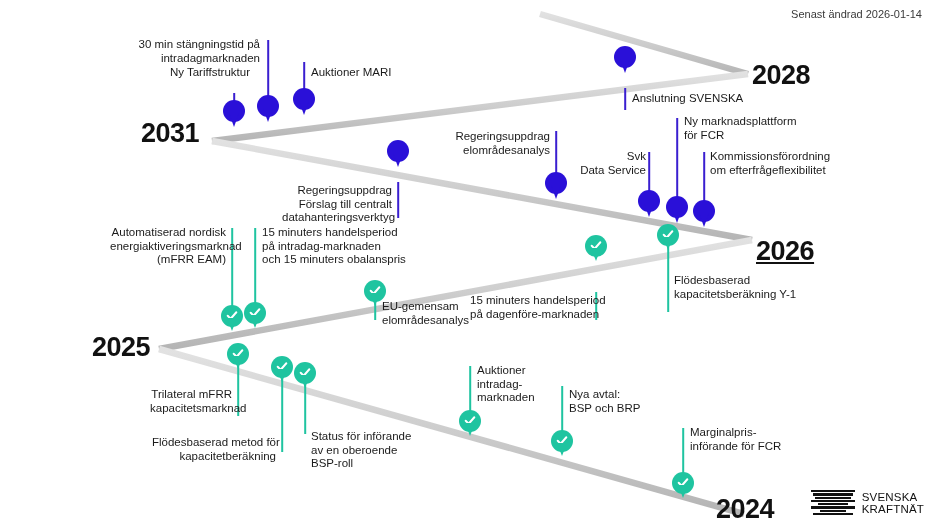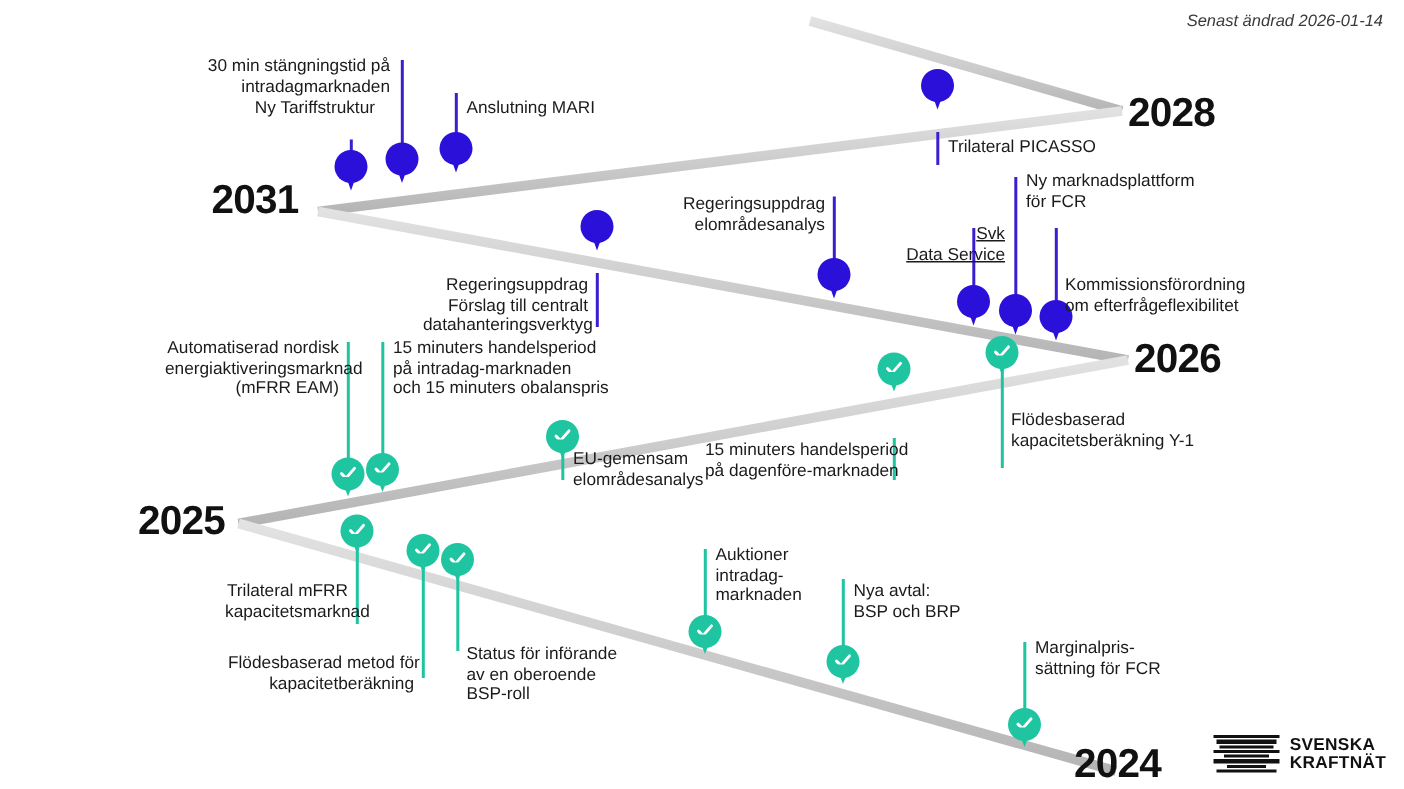--- a/index.html
+++ b/index.html
@@ -73,21 +73,21 @@
   .lbl.r{text-align:right;}
   .lbl.l{text-align:left;}
 
   
   #logo{position:absolute;display:flex;align-items:center;gap:7px;}
   #logo .stripes{width:44px;height:26px;position:relative;}
   #logo .stripes i{
     position:absolute;left:0;background:#111;display:block;height:2.4px;
   }
   #logo .wordmark{
-    font-size:11.5px;font-weight:bold;line-height:12px;
+    font-size:11.5px;font-weight:normal;line-height:12px;
     letter-spacing:0.2px;color:#111;white-space:pre;
   }
 </style>
 </head>
 <body>
 
 <div id="stage">
 
   <svg id="band" viewBox="0 0 936 526" preserveAspectRatio="none" aria-hidden="true">
     <defs>
@@ -99,63 +99,63 @@
     </defs>
     <g id="band-g">
         <polygon points="539.0992278832679,17.122676671337906 747.0992278832679,77.12267667133791 748.9007721167321,70.87732332866209 540.9007721167321,10.877323328662092" fill="url(#gband)"></polygon>
         <polygon points="747.596887112585,70.77509690068058 211.59688711258508,137.77509690068058 212.40311288741492,144.22490309931942 748.403112887415,77.22490309931942" fill="url(#gband)"></polygon>
         <polygon points="211.4139344262295,144.19672131147541 751.4139344262295,243.19672131147541 752.5860655737705,236.80327868852459 212.5860655737705,137.80327868852459" fill="url(#gband)"></polygon>
         <polygon points="751.4124568995454,236.80354992138024 158.41245689954545,345.80354992138024 159.58754310045455,352.19645007861976 752.5875431004546,243.19645007861976" fill="url(#gband)"></polygon>
         <polygon points="158.11775446367912,352.1279614469558 743.1177544636791,517.1279614469559 744.8822455363209,510.8720385530442 159.88224553632088,345.8720385530442" fill="url(#gband)"></polygon>
       </g>
   </svg>
 
-  <div class="modified" style="right:14px;top:8px;font-style:italic;">Senast ändrad  2026-01-14</div>
+  <div class="modified" style="right:14px;top:8px;">Senast ändrad  2026-01-14</div>
 
   <div id="years-layer">
       <div class="year" style="left: 752px; top: 60px;">2028</div>
       <div class="year" style="left: 141px; top: 118px;">2031</div>
-      <div class="year" style="left: 756px; top: 224px;">2026</div>
+      <div class="year" style="left: 756px; top: 236px; text-decoration: underline;">2026</div>
       <div class="year" style="left: 92px; top: 332px;">2025</div>
       <div class="year" style="left: 716px; top: 494px;">2024</div>
     </div>
   <div id="markers-layer">
       <div class="leader blue" style="left: 234px; top: 93px; height: 10px;"></div>
       <div class="pin blue" style="left: 234px; top: 100px;"></div>
       <div class="lbl r" style="left: 140px; top: 66px; width: 110px;">Ny Tariffstruktur</div>
       <div class="leader blue" style="left: 268px; top: 40px; height: 58px;"></div>
       <div class="pin blue" style="left: 268px; top: 95px;"></div>
       <div class="lbl r" style="left: 130px; top: 38px; width: 130px;">30 min stängningstid på
 intradagmarknaden</div>
       <div class="leader blue" style="left: 304px; top: 62px; height: 32px;"></div>
       <div class="pin blue" style="left: 304px; top: 88px;"></div>
-      <div class="lbl l" style="left: 311px; top: 66px; width: 140px;">Anslutning MARI</div>
+      <div class="lbl l" style="left: 311px; top: 66px; width: 140px;">Auktioner MARI</div>
       <div class="leader blue" style="left: 625px; top: 88px; height: 22px;"></div>
       <div class="pin blue" style="left: 625px; top: 46px;"></div>
-      <div class="lbl l" style="left: 632px; top: 92px; width: 150px;">Trilateral PICASSO</div>
+      <div class="lbl l" style="left: 632px; top: 92px; width: 150px;">Anslutning SVENSKA</div>
       <div class="leader blue" style="left: 398px; top: 182px; height: 36px;"></div>
       <div class="pin blue" style="left: 398px; top: 140px;"></div>
       <div class="lbl r" style="left: 282px; top: 184px; width: 110px;">Regeringsuppdrag
 Förslag till centralt
 datahanteringsverktyg</div>
       <div class="leader blue" style="left: 556px; top: 131px; height: 44px;"></div>
       <div class="pin blue" style="left: 556px; top: 172px;"></div>
       <div class="lbl r" style="left: 452px; top: 130px; width: 98px;">Regeringsuppdrag
 elområdesanalys</div>
       <div class="leader blue" style="left: 649px; top: 152px; height: 42px;"></div>
       <div class="pin blue" style="left: 649px; top: 190px;"></div>
-      <div class="lbl r" style="left: 604px; top: 150px; width: 66px; text-decoration: underline;">Svk
+      <div class="lbl r" style="left: 580px; top: 150px; width: 66px;">Svk
 Data Service</div>
       <div class="leader blue" style="left: 677px; top: 118px; height: 82px;"></div>
       <div class="pin blue" style="left: 677px; top: 196px;"></div>
       <div class="lbl l" style="left: 684px; top: 115px; width: 130px;">Ny marknadsplattform
 för FCR</div>
       <div class="leader blue" style="left: 704px; top: 152px; height: 50px;"></div>
       <div class="pin blue" style="left: 704px; top: 200px;"></div>
-      <div class="lbl l" style="left: 710px; top: 150px; width: 140px; margin-top: 34px;">Kommissionsförordning
+      <div class="lbl l" style="left: 710px; top: 150px; width: 140px;">Kommissionsförordning
 om efterfrågeflexibilitet</div>
       <div class="leader teal" style="left: 232px; top: 228px; height: 80px;"></div>
       <div class="pin teal" style="left: 232px; top: 305px;">
         <svg class="check" viewBox="0 0 24 24">
           <path d="M4 12.5 L9.5 18 L20 6" fill="none" stroke="#ffffff" stroke-width="3.6" stroke-linecap="round" stroke-linejoin="round"></path>
         </svg>
       </div>
       <div class="lbl r" style="left: 110px; top: 226px; width: 116px;">Automatiserad nordisk
 energiaktiveringsmarknad
 (mFRR EAM)</div>
@@ -234,21 +234,21 @@
       </div>
       <div class="lbl l" style="left: 569px; top: 388px; width: 100px;">Nya avtal:
 BSP och BRP</div>
       <div class="leader teal" style="left: 683px; top: 428px; height: 48px;"></div>
       <div class="pin teal" style="left: 683px; top: 472px;">
         <svg class="check" viewBox="0 0 24 24">
           <path d="M4 12.5 L9.5 18 L20 6" fill="none" stroke="#ffffff" stroke-width="3.6" stroke-linecap="round" stroke-linejoin="round"></path>
         </svg>
       </div>
       <div class="lbl l" style="left: 690px; top: 426px; width: 110px;">Marginalpris-
-sättning för FCR</div>
+införande för FCR</div>
     </div>
 
   <div id="logo" style="right:12px;bottom:10px;">
     <div class="stripes">
         <i style="top: 0px; width: 44px; left: 0px;"></i>
         <i style="top: 3.25px; width: 40px; left: 2px;"></i>
         <i style="top: 6.5px; width: 36px; left: 4px;"></i>
         <i style="top: 9.75px; width: 44px; left: 0px;"></i>
         <i style="top: 13px; width: 30px; left: 7px;"></i>
         <i style="top: 16.25px; width: 44px; left: 0px;"></i>

